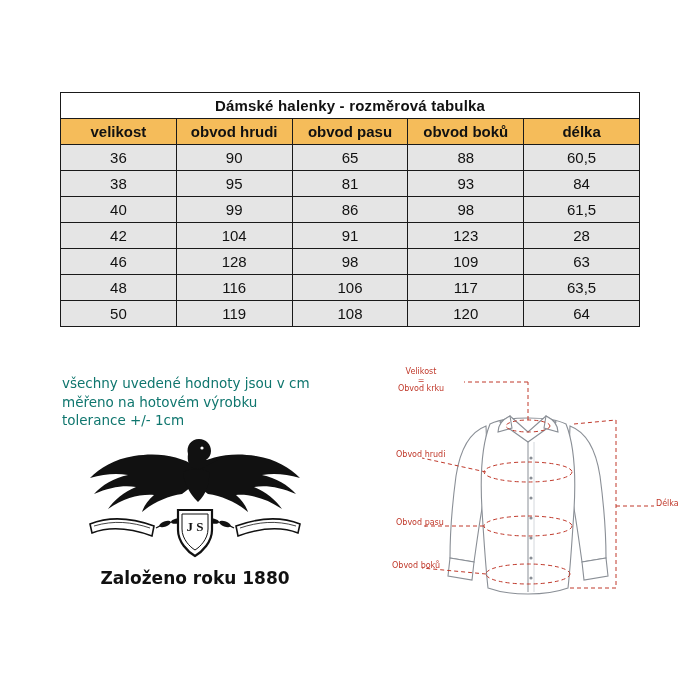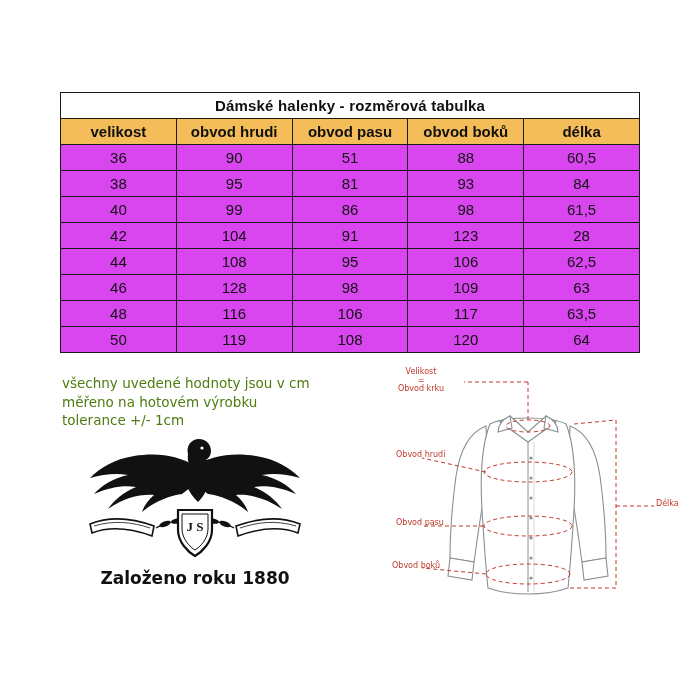--- a/index.html
+++ b/index.html
@@ -39,33 +39,33 @@
     height:44px;
     letter-spacing:.2px;
   }
   .head-row td{
     background:#f5bc5a;
     font-weight:bold;
     font-size:13.5px;
     height:27px;
   }
   .data-row td{
-    background:#d946ef;
+    background:#e5e5e5;
     height:25.5px;
     font-size:13.5px;
   }
 
   
   .notes{
     position:absolute;
     left:62px;top:374px;
     font-family:"DejaVu Sans", sans-serif;
     font-size:13.5px;
     line-height:18.5px;
-    color:#4d7c0f;
+    color:#0f766e;
     white-space:pre-line;
   }
 
   
   .logo{
     position:absolute;
     left:70px;top:432px;
     width:250px;height:130px;
   }
   .founded{
@@ -110,21 +110,21 @@
           <td>velikost</td>
           <td>obvod hrudi</td>
           <td>obvod pasu</td>
           <td>obvod boků</td>
           <td>délka</td>
         </tr>
 
         <tr class="data-row">
           <td>36</td>
           <td>90</td>
-          <td>51</td>
+          <td>65</td>
           <td>88</td>
           <td>60,5</td>
         </tr>
         <tr class="data-row">
           <td>38</td>
           <td>95</td>
           <td>81</td>
           <td>93</td>
           <td>84</td>
         </tr>
@@ -134,27 +134,20 @@
           <td>86</td>
           <td>98</td>
           <td>61,5</td>
         </tr>
         <tr class="data-row">
           <td>42</td>
           <td>104</td>
           <td>91</td>
           <td>123</td>
           <td>28</td>
-        </tr>
-        <tr class="data-row">
-          <td>44</td>
-          <td>108</td>
-          <td>95</td>
-          <td>106</td>
-          <td>62,5</td>
         </tr>
         <tr class="data-row">
           <td>46</td>
           <td>128</td>
           <td>98</td>
           <td>109</td>
           <td>63</td>
         </tr>
         <tr class="data-row">
           <td>48</td>

